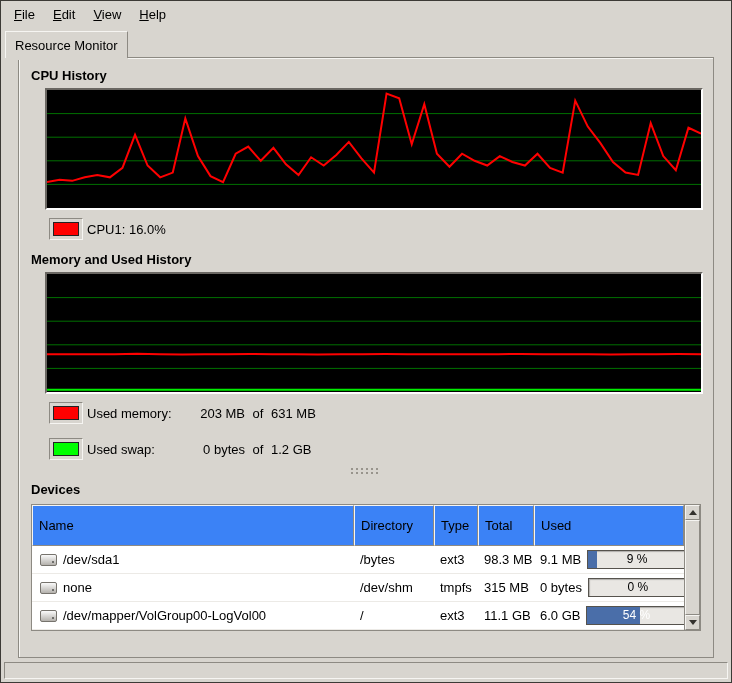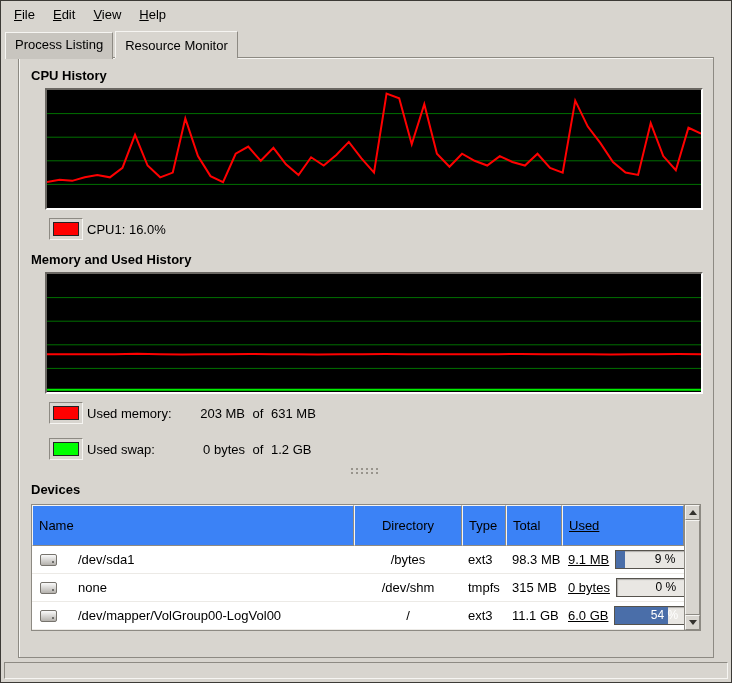--- a/index.html
+++ b/index.html
@@ -70,28 +70,28 @@
   
   .devices-area { display:flex; margin:2px 2px 0 2px; flex:none; }
   .table { flex:1; border:1px solid #8d8a83; background:#ffffff; display:flex; flex-direction:column; overflow:hidden; }
   .thead { display:flex; flex:none; }
   .th {
     background:#3b82f6; padding:12px 6px;
     border:1px solid; border-color:#f6f5f2 #8d8a83 #8d8a83 #f6f5f2;
     white-space:nowrap; overflow:hidden;
   }
   .c-name  { width:322px; flex:none; }
-  .c-dir   { width:108px;  flex:none;text-align:center; }
+  .c-dir   { width:80px;  flex:none; }
   .c-type  { width:44px;  flex:none; }
   .c-total { width:56px;  flex:none; }
-  .c-used  { flex:1; min-width:0;text-decoration:underline; }
+  .c-used  { flex:1; min-width:0; }
 
   .trow { display:flex; align-items:center; height:28px; border-bottom:1px solid #eceae6; background:#fff; }
   .cell { padding:0 6px; white-space:nowrap; overflow:hidden; }
-  .name-cell { display:flex; align-items:center; gap:21px; padding-left:8px; }
+  .name-cell { display:flex; align-items:center; gap:6px; padding-left:8px; }
   .drive-icon {
     width:17px; height:12px; flex:none;
     background:linear-gradient(#fafafa,#b4b1ac);
     border:1px solid #76736d; border-radius:2px; position:relative;
   }
   .drive-icon::after { content:''; position:absolute; right:2px; bottom:2px; width:2px; height:2px; background:#50504e; border-radius:50%; }
 
   .used-cell { display:flex; align-items:center; gap:6px; padding-right:5px; }
   .used-text { flex:1; }
   .pbar {
@@ -123,21 +123,20 @@
 <div class="window">
 
   <div class="menubar">
       <div class="menu-item"><u>F</u>ile</div>
       <div class="menu-item"><u>E</u>dit</div>
       <div class="menu-item"><u>V</u>iew</div>
       <div class="menu-item"><u>H</u>elp</div>
     </div>
 
   <div class="tabrow">
-    <div class="tab">Process Listing</div>
     <div class="tab active">Resource Monitor</div>
   </div>
 
   <div class="notebook">
 
     <div class="section-title">CPU History</div>
 
     <div class="chart-frame">
       <svg id="cpu-chart-svg" viewBox="0 0 1000 100" preserveAspectRatio="none">
           <line x1="0" y1="80" x2="1000" y2="80" stroke="#007000" stroke-width="1" vector-effect="non-scaling-stroke"></line>

